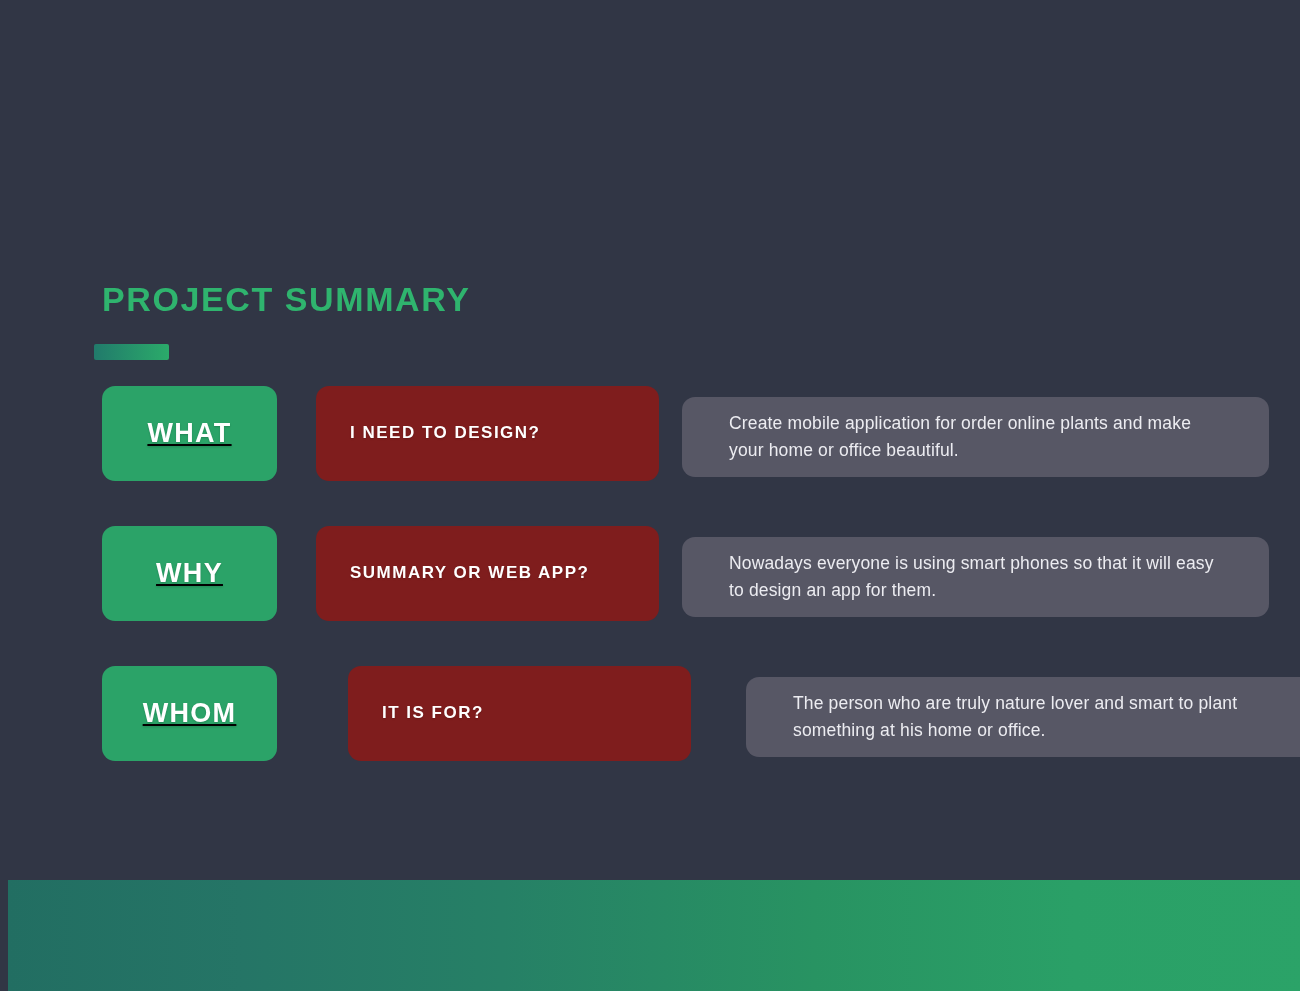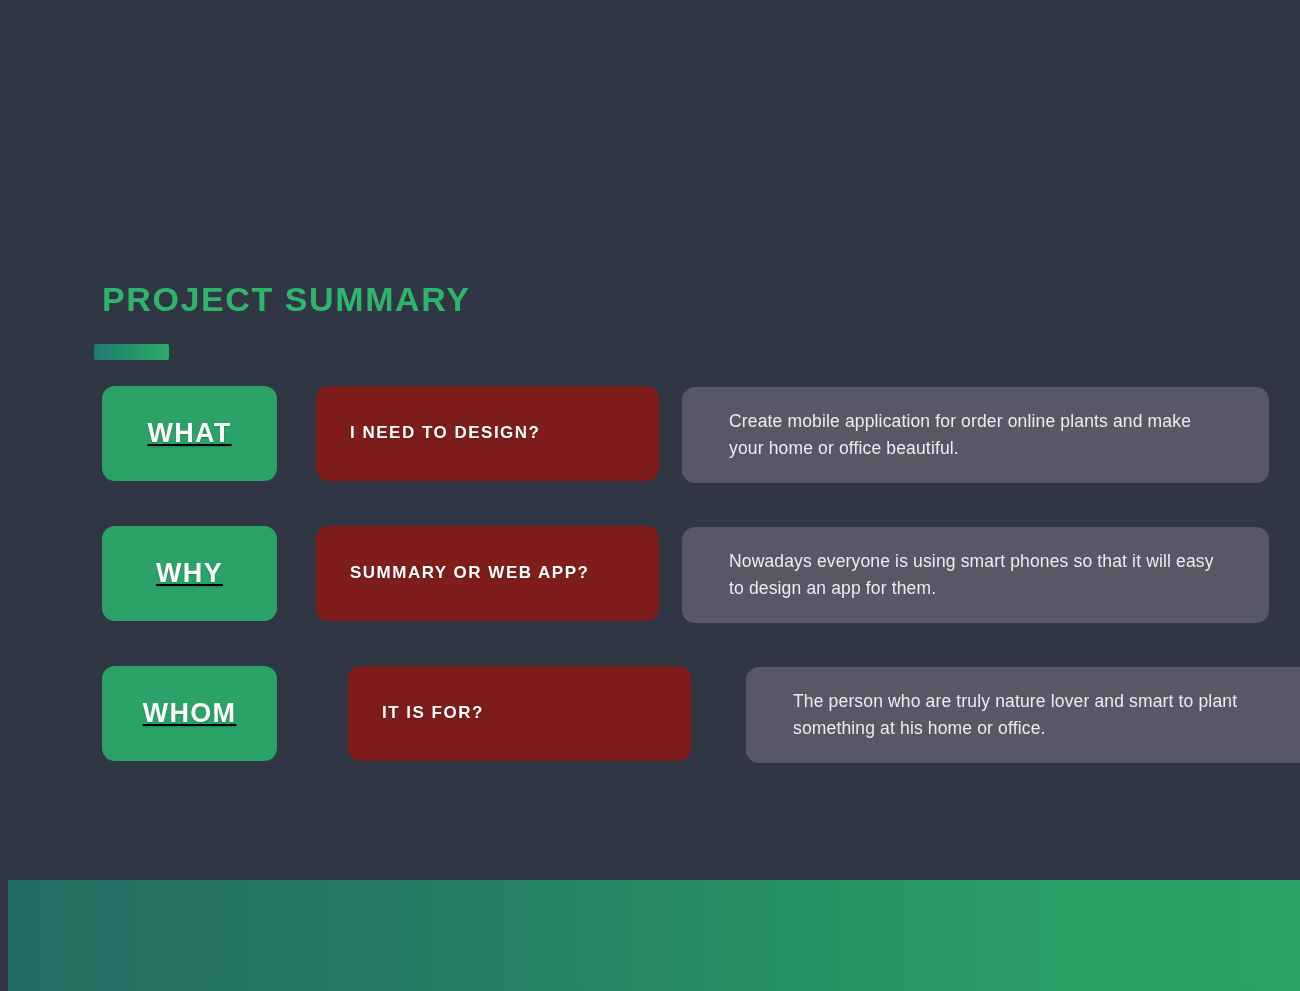--- a/index.html
+++ b/index.html
@@ -103,24 +103,24 @@
     font-size:17px;
     font-weight:bold;
     letter-spacing:1.5px;
     line-height:1.2;
     text-shadow:0 1px 2px rgba(0,0,0,0.18);
   }
 
   
   .answer-card {
     width:587px;
-    height:96px;
+    height:80px;
     flex:0 0 587px;
     margin-left:23px;
-    margin-top:1px;
+    margin-top:11px;
     background:#575765;
     border-radius:13px;
     display:flex;
     align-items:center;
     padding:0 38px 0 39px;
   }
 
   .answer-card-text {
     color:#ececf1;
     font-size:17.5px;

